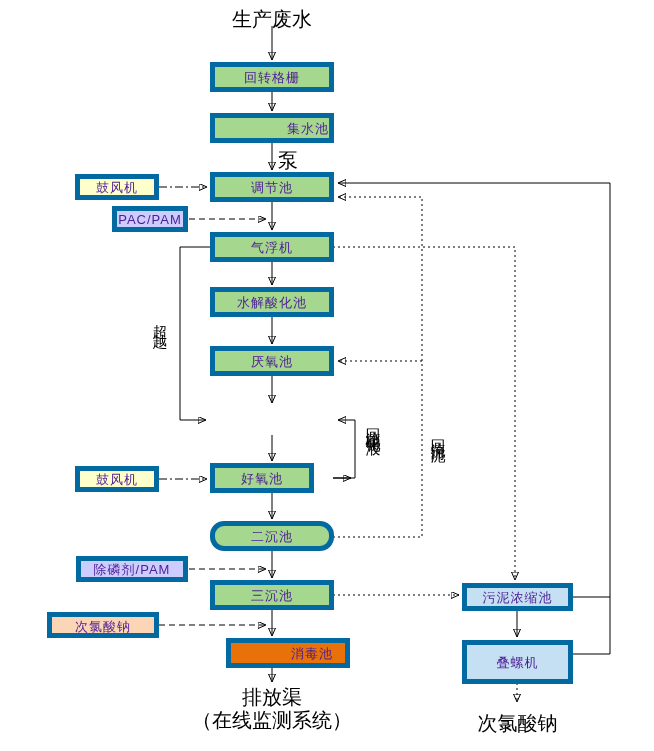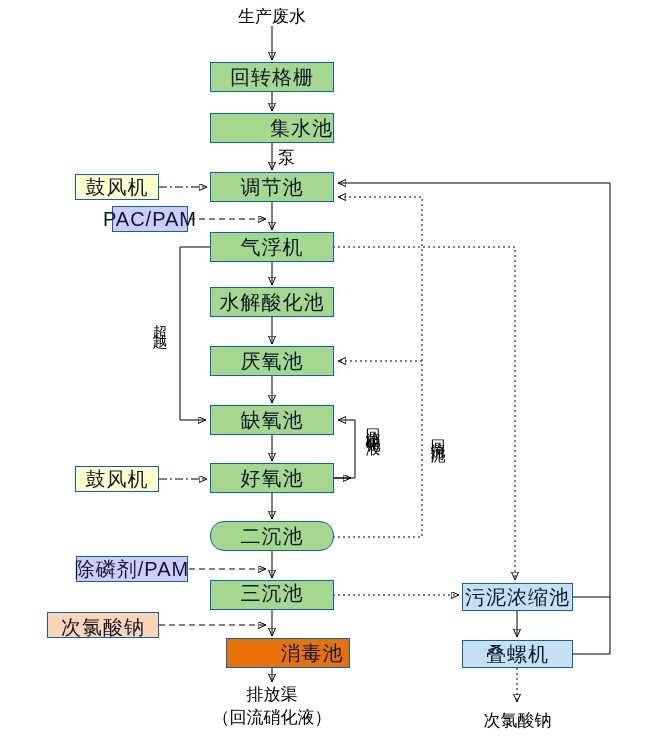--- a/index.html
+++ b/index.html
@@ -2,30 +2,30 @@
 <html style="--process-green: #A5D78E; --disinfection-orange: #E8710A; --blower-yellow: #FFFFCC; --chemical-lavender: #CCCCFF; --hypochlorite-peach: #FBD5B5; --sludge-blue: #C5E0F2;"><head>
 <meta charset="utf-8">
 <style>
   * { margin:0; padding:0; box-sizing:border-box; }
   html,body { background:#ffffff; }
   body { font-family:"Liberation Sans","DejaVu Sans",sans-serif; color:#000; }
   .canvas { position:relative; width:654px; height:751px; background:#fff; overflow:hidden; }
   .wires { position:absolute; left:0; top:0; width:654px; height:751px; }
   .node {
     position:absolute; display:flex; align-items:center; justify-content:center;
-    border:1px solid #0369a1; font-size:20px; line-height:1; color:#0f172a;
+    border:5px solid #0369a1; font-size:13px; line-height:1; color:#4c1d95;
     letter-spacing:1px; white-space:nowrap;
   }
   .green    { background:var(--process-green,#A5D78E); }
   .orange   { background:var(--disinfection-orange,#E8710A); }
   .yellow   { background:var(--blower-yellow,#FFFFCC); }
   .lavender { background:var(--chemical-lavender,#CCCCFF);margin-left:29px; }
   .peach    { background:var(--hypochlorite-peach,#FBD5B5);align-items:flex-end; }
   .blue     { background:var(--sludge-blue,#C5E0F2); }
-  .label { position:absolute; font-size:17px; line-height:1.1; color:#000; white-space:nowrap; }
+  .label { position:absolute; font-size:20px; line-height:1.1; color:#000; white-space:nowrap; }
   .center { text-align:center; white-space:normal; }
   .vlabel {
     position:absolute; font-size:15px; color:#000;
     writing-mode:vertical-rl; text-orientation:upright; letter-spacing:3px;
   }
   .vlabel.wide { letter-spacing:10px; }
   svg path, svg line, svg polyline { stroke:#000; stroke-width:1; fill:none; }
 </style>
 </head>
 <body>
@@ -92,59 +92,56 @@
     </div>
   <div class="node green" style="left:210px;top:172px;width:124px;height:30px;">
       <span>调节池</span>
     </div>
   <div class="node green" style="left:210px;top:287px;width:124px;height:30px;">
       <span>水解酸化池</span>
     </div>
   <div class="node green" style="left:210px;top:346px;width:124px;height:30px;text-align:right;">
       <span>厌氧池</span>
     </div>
-  <div class="node green" style="left:210px;top:405px;width:124px;height:30px;">
-      <span>缺氧池</span>
-    </div>
-  <div class="node green" style="left:210px;top:463px;width:124px;height:30px;">
+  <div class="node green" style="left:210px;top:463px;width:104px;height:30px;">
       <span>好氧池</span>
     </div>
   <div class="node green" style="left:210px;top:521px;width:124px;height:30px;border-radius:14px;">
       <span>二沉池</span>
     </div>
-  <div class="node green" style="left:210px;top:580px;width:124px;height:30px;font-family:Liberation Mono, monospace;">
+  <div class="node green" style="left:210px;top:580px;width:124px;height:30px;">
       <span>三沉池</span>
     </div>
   <div class="node orange" style="left:226px;top:638px;width:124px;height:30px;padding-left:48px;">
       <span>消毒池</span>
     </div>
 
   <div class="label center" style="left:190px;top:686px;width:164px;">排放渠</div>
-  <div class="label center" style="left:170px;top:709px;width:204px;">（回流硝化液）</div>
+  <div class="label center" style="left:170px;top:709px;width:204px;">（在线监测系统）</div>
 
   <div class="node yellow" style="left:75px;top:174px;width:84px;height:26px;">
       <span>鼓风机</span>
     </div>
   <div class="node lavender" style="left:83px;top:206px;width:76px;height:26px;">
       <span>PAC/PAM</span>
     </div>
   <div class="node yellow" style="left:75px;top:466px;width:84px;height:26px;">
       <span>鼓风机</span>
     </div>
   <div class="node lavender" style="left:47px;top:556px;width:112px;height:26px;">
       <span>除磷剂/PAM</span>
     </div>
   <div class="node peach" style="left:47px;top:612px;width:112px;height:26px;">
       <span>次氯酸钠</span>
     </div>
 
   <div class="node blue" style="left:462px;top:583px;width:111px;height:28px;">
       <span>污泥浓缩池</span>
     </div>
-  <div class="node blue" style="left:462px;top:640px;width:111px;height:28px;">
+  <div class="node blue" style="left:462px;top:640px;width:111px;height:44px;">
       <span>叠螺机</span>
     </div>
   <div class="label center" style="left:462px;top:712px;width:111px;">次氯酸钠</div>
 
   <div class="vlabel wide" style="left:150px;top:312px;">超越</div>
   <div class="vlabel" style="left:363px;top:416px;">回流硝化液</div>
   <div class="vlabel" style="left:428px;top:427px;">回流污泥</div>
 
 </div>
 

